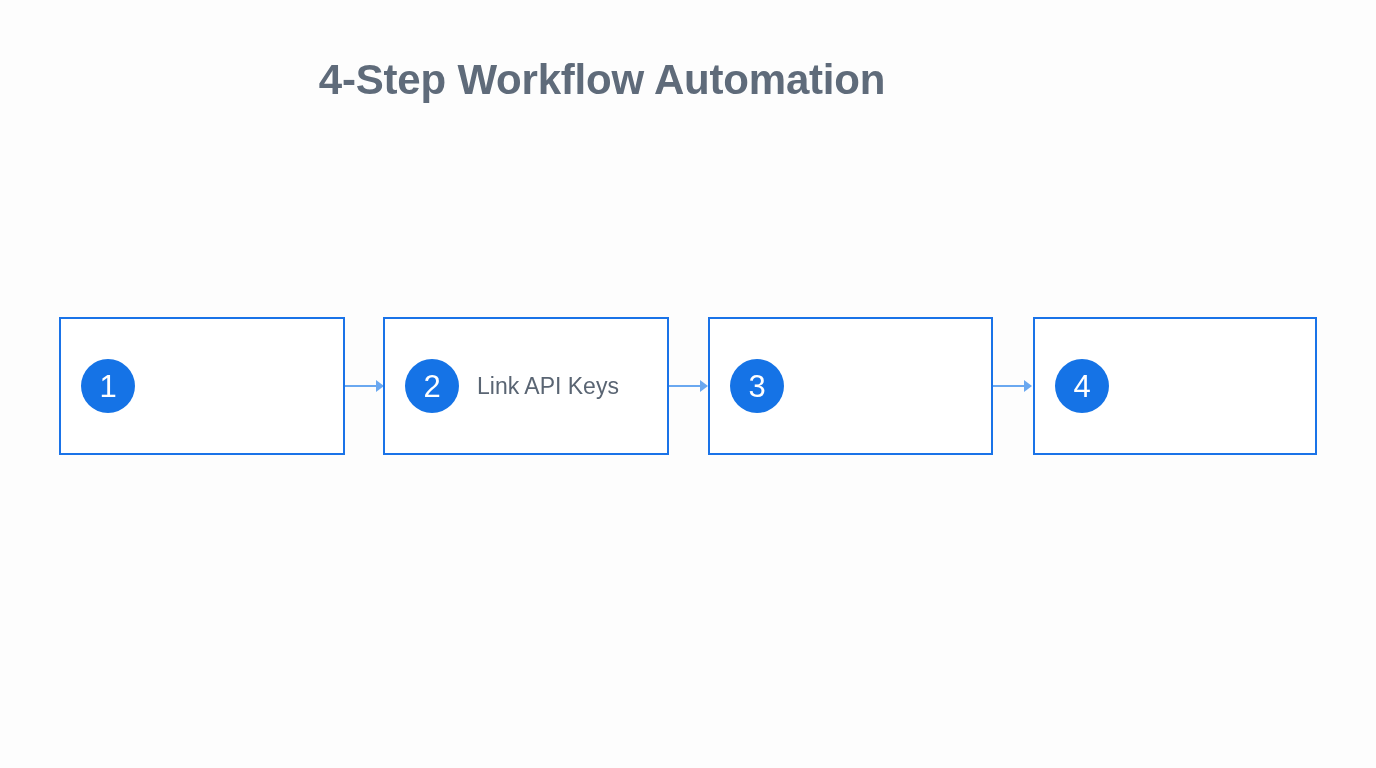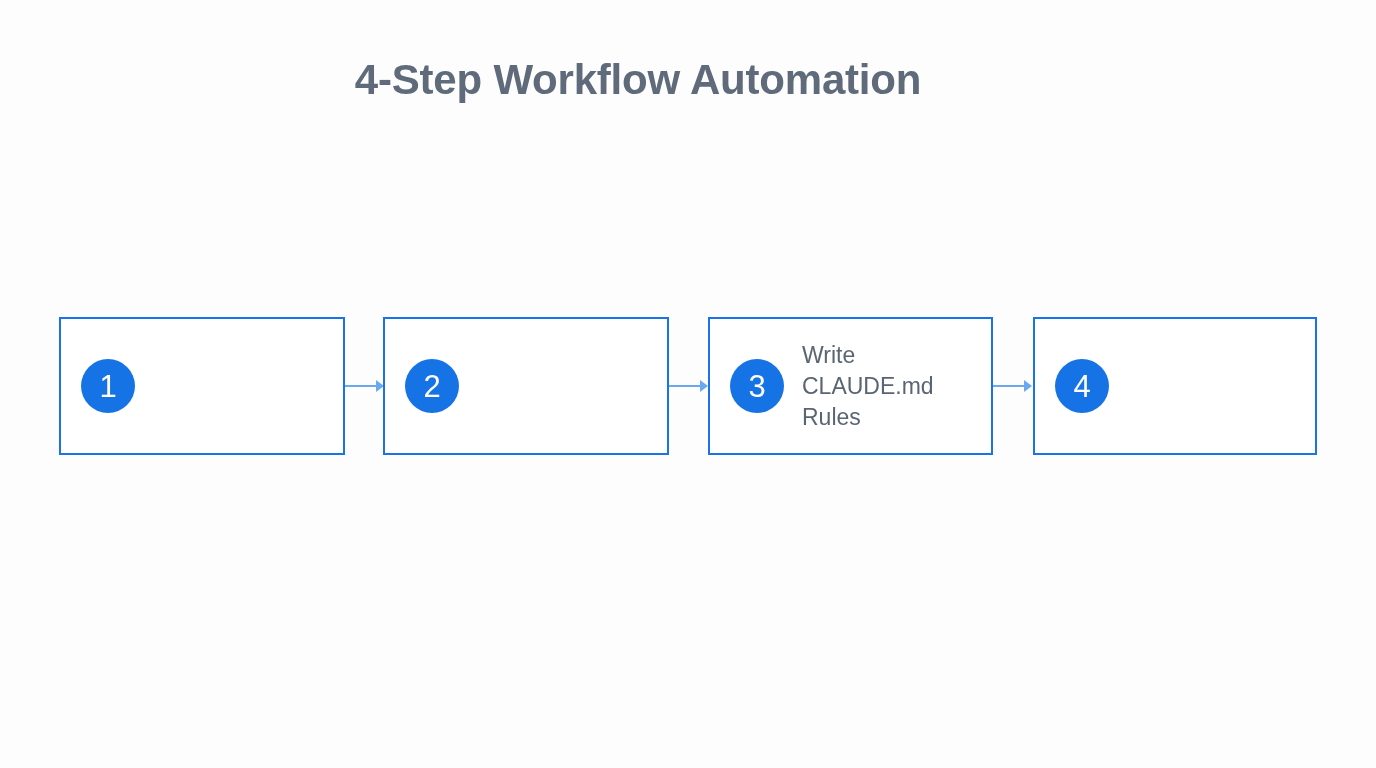--- a/index.html
+++ b/index.html
@@ -19,21 +19,20 @@
     position: absolute;
     left: 0;
     top: 56px;
     width: 1204px;
     text-align: center;
     font-size: 42px;
     font-weight: bold;
     color: #5f6b7a;
     letter-spacing: -0.2px;
     white-space: nowrap;
-    margin-left: 36px;
   }
 
   #flow {
     position: absolute;
     left: 59px;
     top: 317px;
     width: 1258px;
     height: 140px;
   }
 
@@ -108,34 +107,32 @@
 
   <div class="connector conn-1">
     <svg width="40" height="16" viewBox="0 0 40 16">
       <line x1="0" y1="8" x2="31" y2="8" stroke="#6aa8f0" stroke-width="2"></line>
       <path d="M31 2 L39 8 L31 14 Z" fill="#6aa8f0"></path>
     </svg>
   </div>
 
   <div class="step-box box-2">
     <div class="step-badge">2</div>
+    <div class="step-label">Link API Keys</div>
   </div>
 
   <div class="connector conn-2">
     <svg width="40" height="16" viewBox="0 0 40 16">
       <line x1="0" y1="8" x2="31" y2="8" stroke="#6aa8f0" stroke-width="2"></line>
       <path d="M31 2 L39 8 L31 14 Z" fill="#6aa8f0"></path>
     </svg>
   </div>
 
   <div class="step-box box-3">
     <div class="step-badge">3</div>
-    <div class="step-label">Write
-CLAUDE.md
-Rules</div>
   </div>
 
   <div class="connector conn-3">
     <svg width="40" height="16" viewBox="0 0 40 16">
       <line x1="0" y1="8" x2="31" y2="8" stroke="#6aa8f0" stroke-width="2"></line>
       <path d="M31 2 L39 8 L31 14 Z" fill="#6aa8f0"></path>
     </svg>
   </div>
 
   <div class="step-box box-4">

